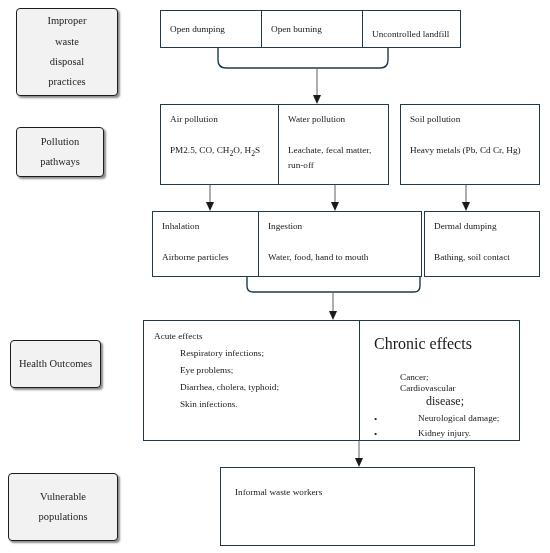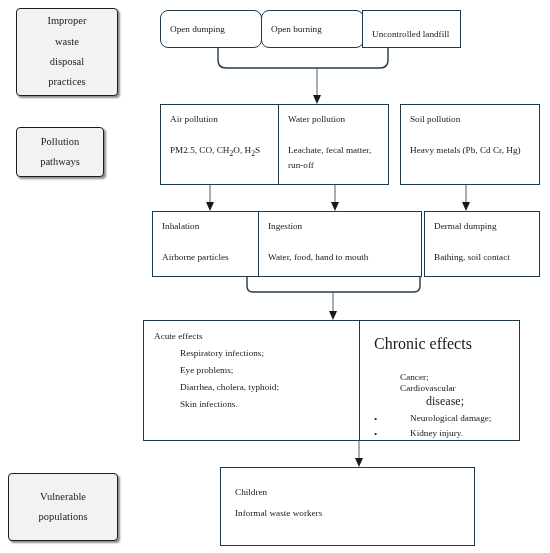--- a/index.html
+++ b/index.html
@@ -45,21 +45,21 @@
     background: #ffffff;
     border: 1.5px solid #1f3a4d;
     padding: 7px 9px;
     font-size: 9.2px;
     line-height: 1.55;
     color: #1a1a1a;
   }
   .pbox .head { display: block; }
   .pbox .detail { display: block; margin-top: 17px; }
 
-  .pbox.lowtext { display: flex; align-items: center; border-radius: 8px; }
+  .pbox.lowtext { display: flex; align-items: center; }
 
   
   #health-outcomes-box {
     position: absolute;
     box-sizing: border-box;
     background: #ffffff;
     border: 1.5px solid #1f3a4d;
     display: flex;
   }
   .ho-col {
@@ -86,21 +86,21 @@
     font-size: 9.2px;
     margin: 0 0 5px 0;
     padding-left: 10px;
     position: relative;
   }
   .ho-bullet .dot {
     position: absolute;
     left: 0;
     top: 1px;
   }
-  .ho-bullet .btxt { margin-left: 26px; display: inline-block; }
+  .ho-bullet .btxt { margin-left: 34px; display: inline-block; }
 
   
   #vulnerable-box {
     position: absolute;
     box-sizing: border-box;
     background: #ffffff;
     border: 1.5px solid #1f3a4d;
     padding: 14px 0 0 14px;
     font-size: 9.2px;
     line-height: 2.25;
@@ -150,20 +150,23 @@
     <span>disposal</span>
     <span>practices</span>
   </div>
 
   <div class="stage-label" style="left:16px; top:127px; width:88px; height:50px;">
     <span>Pollution</span>
     <span>pathways</span>
   </div>
 
 
+  <div class="stage-label" style="left:10px; top:340px; width:91px; height:48px;">
+    <span>Health Outcomes</span>
+  </div>
 
   <div class="stage-label" style="left:8px; top:473px; width:110px; height:68px;">
     <span>Vulnerable populations</span>
   </div>
 
   <div class="pbox lowtext" style="left:160px; top:10px; width:102px; height:38px; padding-top:0; padding-bottom:0;">
     <span class="head">Open dumping</span>
   </div>
   <div class="pbox lowtext" style="left:261px; top:10px; width:103px; height:38px; padding-top:0; padding-bottom:0;">
     <span class="head">Open burning</span>
@@ -216,17 +219,16 @@
         <span class="btxt">Neurological damage;</span>
       </div>
       <div class="ho-bullet">
         <span class="dot">•</span>
         <span class="btxt">Kidney injury.</span>
       </div>
     </div>
   </div>
 
   <div id="vulnerable-box" style="left:220px; top:467px; width:255px; height:79px;">
-    <span>Children</span>
     <span>Informal waste workers</span>
   </div>
 
 </div>
 
 </body></html>

